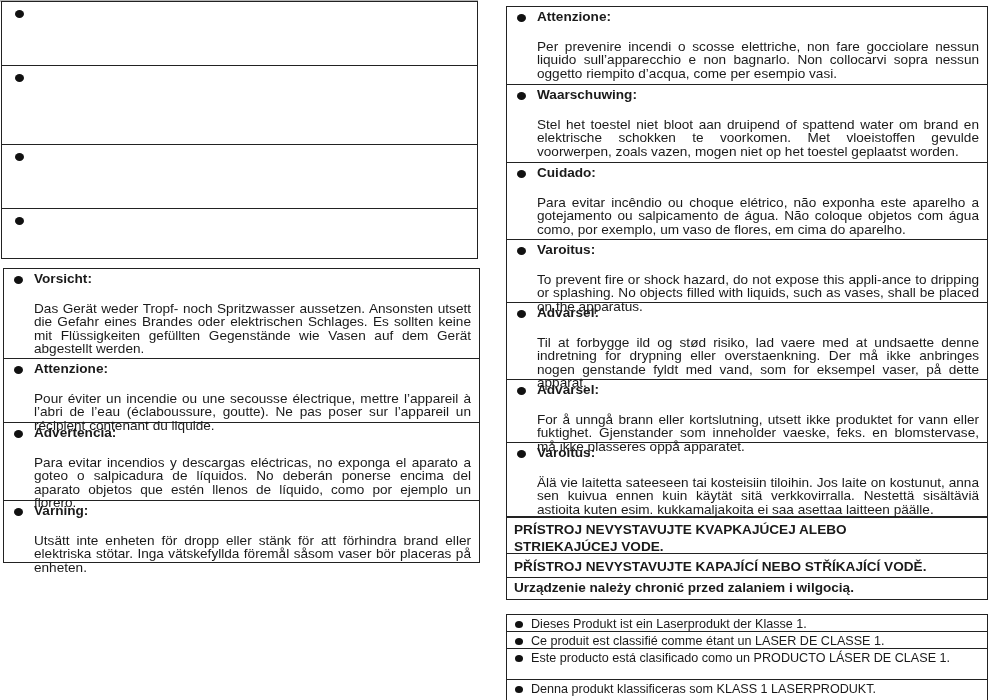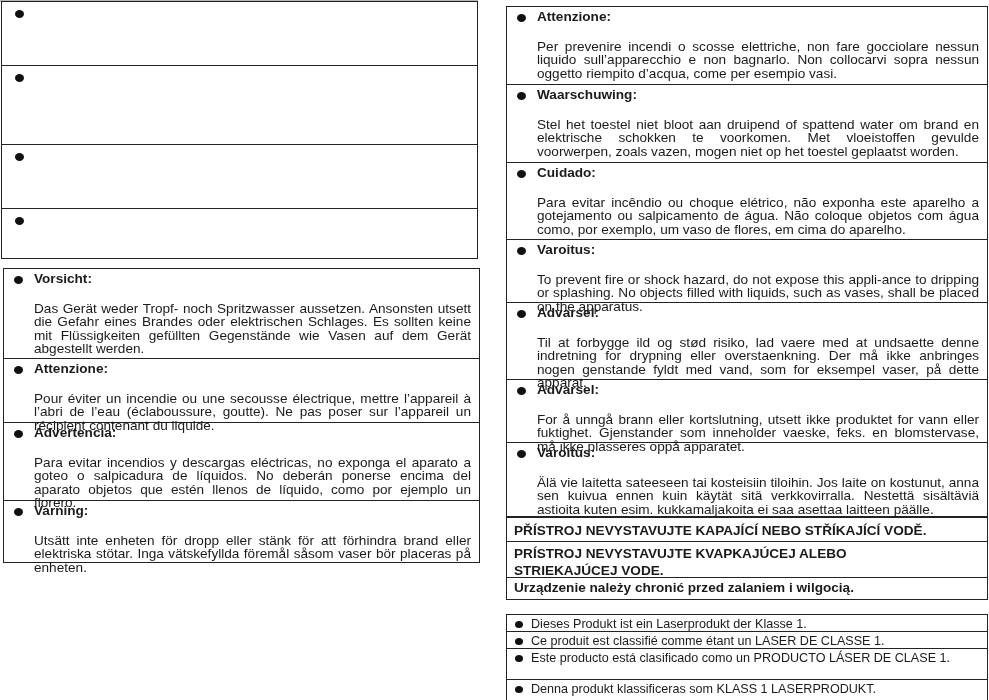--- a/index.html
+++ b/index.html
@@ -117,25 +117,25 @@
     <div class="body">For å unngå brann eller kortslutning, utsett ikke produktet for vann eller fuktighet. Gjenstander som inneholder vaeske, feks. en blomstervase, må ikke plasseres oppå apparatet.</div>
   </div>
   <div class="entry" style="height:72px">
     <span class="bullet"></span>
     <div class="title">Varoitus:</div>
     <div class="body">Älä vie laitetta sateeseen tai kosteisiin tiloihin. Jos laite on kostunut, anna sen kuivua ennen kuin käytät sitä verkkovirralla. Nestettä sisältäviä astioita kuten esim. kukkamaljakoita ei saa asettaa laitteen päälle.</div>
   </div>
 </div>
 
 <div class="box" id="box-cz">
-  <div class="czrow" style="height:24px">PŘÍSTROJ NEVYSTAVUJTE KAPAJÍCÍ NEBO STŘÍKAJÍCÍ VODĚ.</div>
   <div class="czrow" style="height:36px; line-height:17px">
     <div>PRÍSTROJ NEVYSTAVUJTE KVAPKAJÚCEJ ALEBO</div>
     <div>STRIEKAJÚCEJ VODE.</div>
   </div>
+  <div class="czrow" style="height:24px">PŘÍSTROJ NEVYSTAVUJTE KAPAJÍCÍ NEBO STŘÍKAJÍCÍ VODĚ.</div>
   <div class="czrow" style="height:20px; line-height:16px; padding-top:2px">Urządzenie należy chronić przed zalaniem i wilgocią.</div>
 </div>
 
 <div class="box" id="box-laser">
   <div class="lrow" style="height:17px">
     <span class="bullet"></span>
     <span>Dieses Produkt ist ein Laserprodukt der Klasse 1.</span>
   </div>
   <div class="lrow" style="height:17px">
     <span class="bullet"></span>

